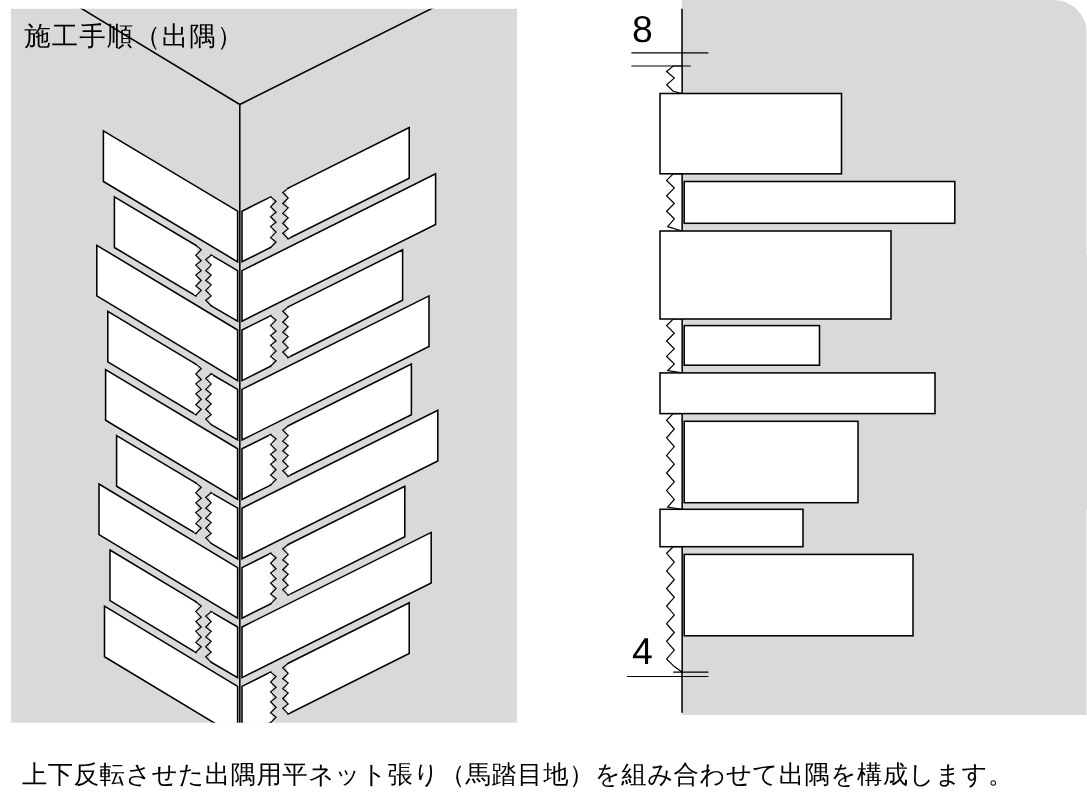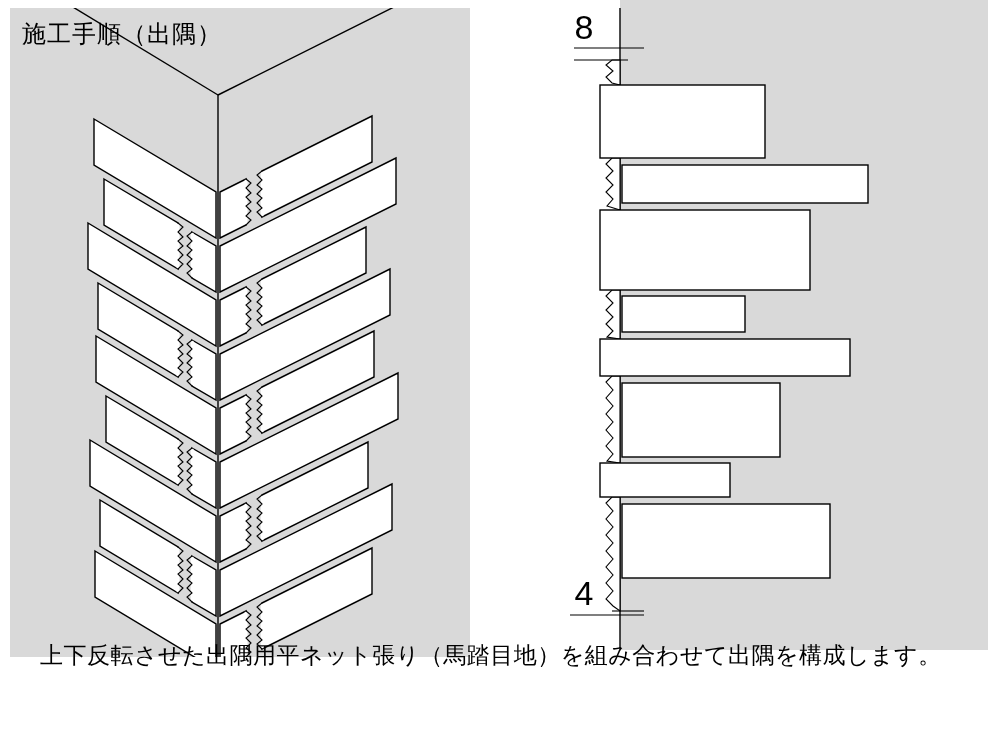--- a/index.html
+++ b/index.html
@@ -1,18 +1,18 @@
 <!DOCTYPE html>
 <html style="--panel-gray: #d9d9d9; --tile-fill: #ffffff; --line-color: #000000; --text-color: #000000;"><head>
 <meta charset="utf-8">
 <style>
   html,body{margin:0;padding:0;background:#fff;}
   .stage{
     position:relative;width:988px;height:730px;background:#fff;overflow:hidden;
-    font-family:"Liberation Sans",sans-serif;color:var(--text-color,#000);
+    font-family:"Liberation Sans",sans-serif;color:var(--text-color,#000);border-radius:30px;
   }
   .stage svg{position:absolute;left:0;top:0;}
   .panel{fill:var(--panel-gray,#d9d9d9);stroke:none;}
   .tile{fill:var(--tile-fill,#fff);stroke:var(--line-color,#000);stroke-width:1.4;stroke-linejoin:miter;}
   .ln{stroke:var(--line-color,#000);stroke-width:1.4;fill:none;stroke-linecap:butt;}
   .thin{stroke-width:1.1;}
   .erase{fill:var(--tile-fill,#fff);stroke:none;}
   .title{
     position:absolute;left:22px;top:20px;font-size:24px;line-height:1.2;
     color:var(--text-color,#000);letter-spacing:1px;white-space:nowrap;
@@ -20,21 +20,21 @@
   .dim{
     position:absolute;width:40px;text-align:center;font-size:34px;line-height:1;
     color:var(--text-color,#000);
   }
   .dim-top{left:564px;top:10px;}
   .dim-bottom{left:564px;top:576px;}
   .caption{
     position:absolute;left:20px;font-size:23px;line-height:1.25;white-space:nowrap;
     color:var(--text-color,#000);letter-spacing:0.5px;
   }
-  .caption-1{top:641px;margin-left:20px;}
+  .caption-1{top:690px;}
   .caption-2{top:695px;}
 </style>
 </head>
 <body>
 
 <div class="stage">
 
   <svg width="988" height="730" viewBox="0 0 988 730">
     <defs>
       <clipPath id="clipL">

